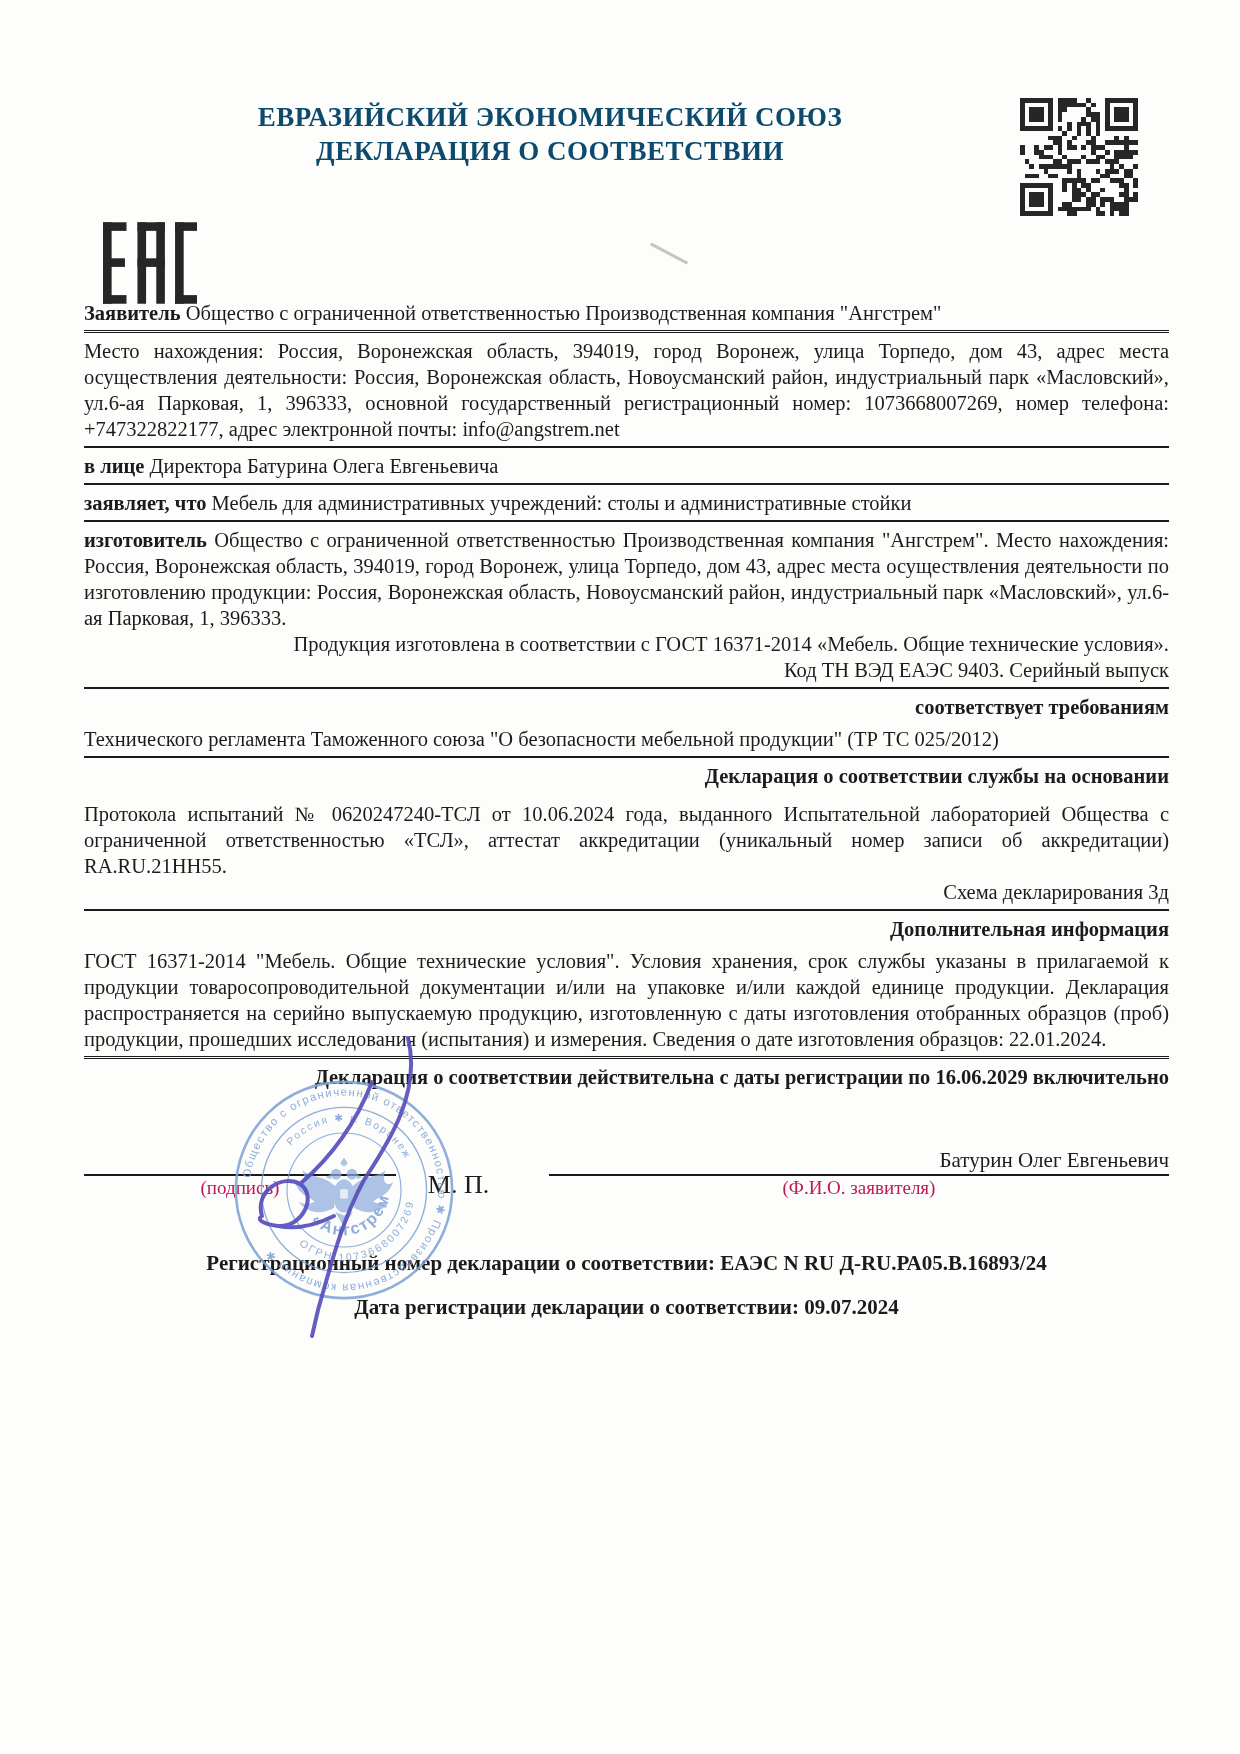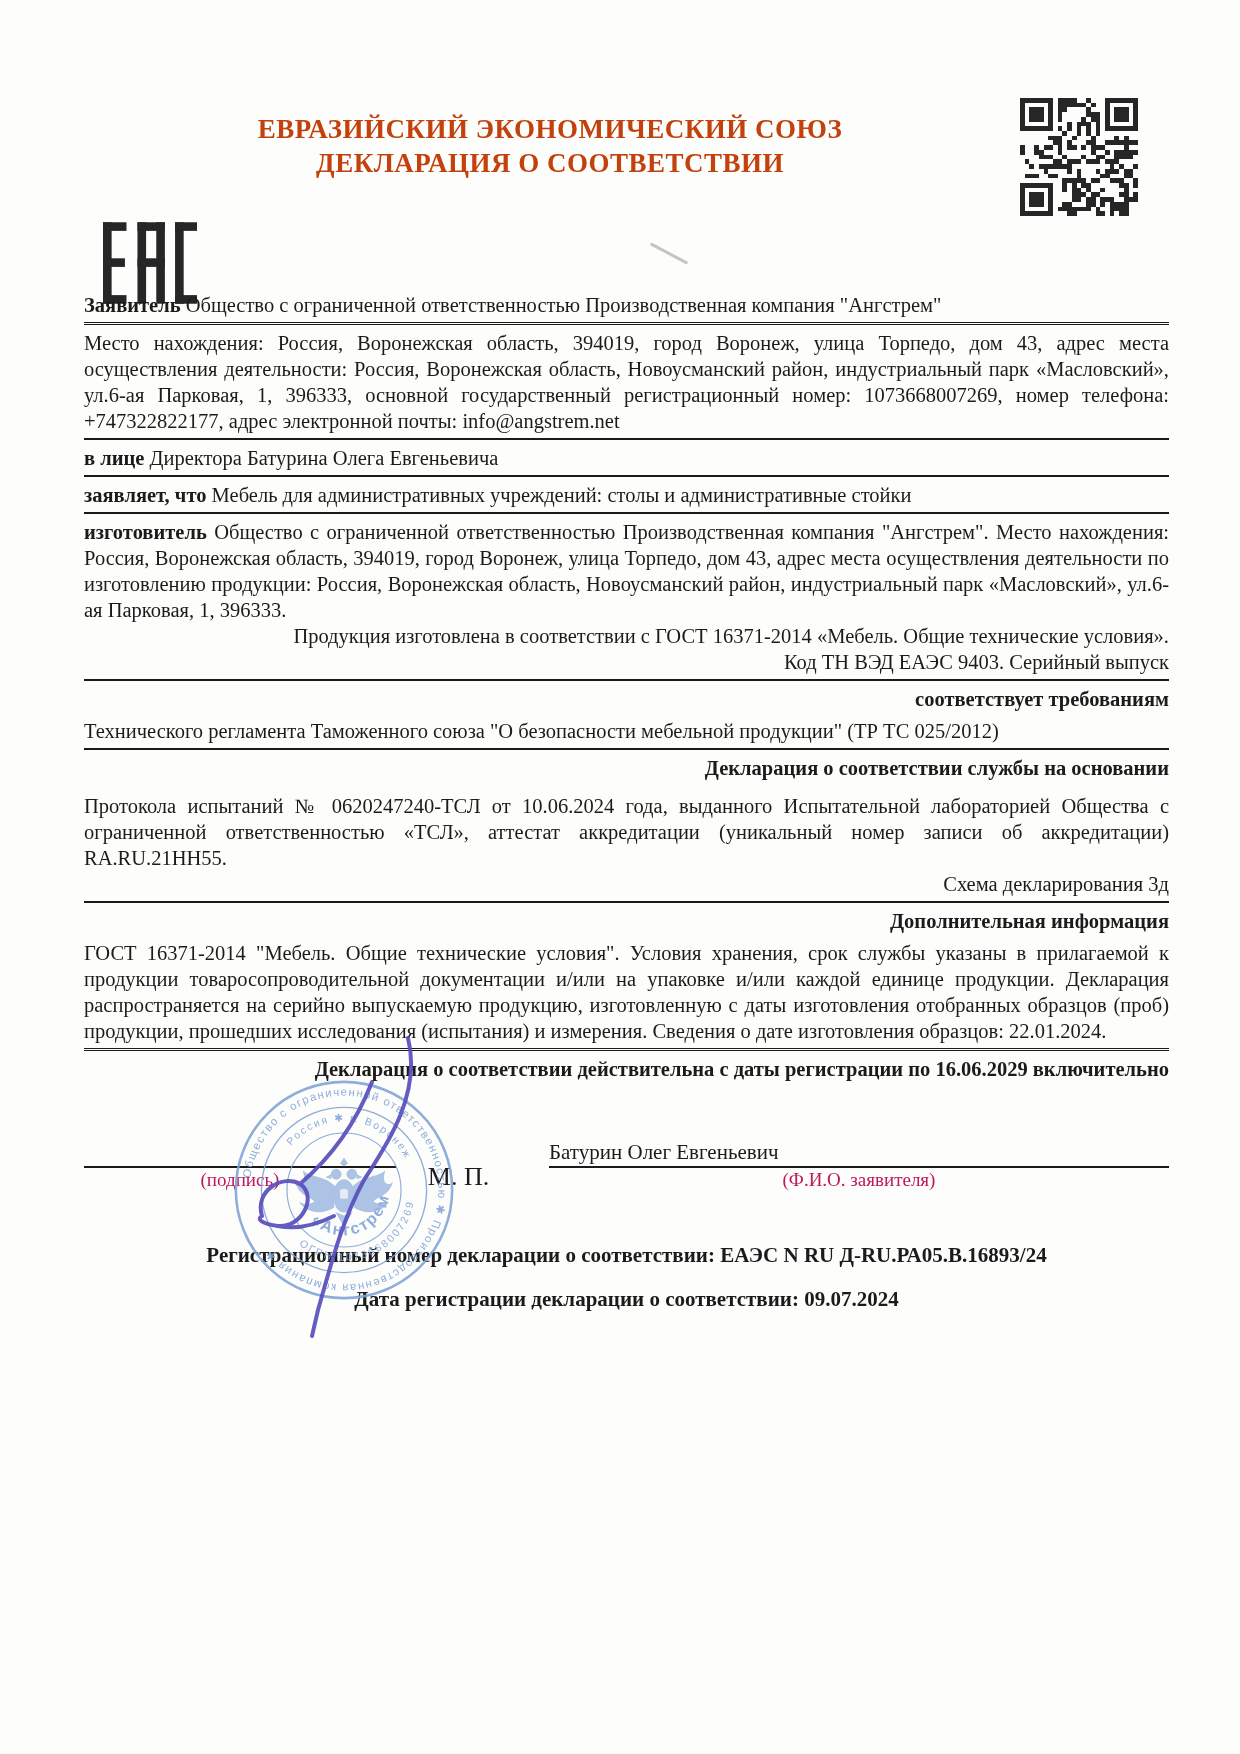--- a/index.html
+++ b/index.html
@@ -8,51 +8,51 @@
     position:relative;
     width:1240px; height:1754px;
     margin:0 auto;
     background:#fdfdfb;
     font-family:"Liberation Serif", serif;
     color:#1b1b1b;
     overflow:hidden;
   }
   
   .title-block {
-    position:absolute; top:112px; left:170px; width:760px;
+    position:absolute; top:100px; left:170px; width:760px;
     text-align:center; font-weight:bold;
     font-size:27px; line-height:34px; letter-spacing:.5px;
-    color:#c2410c;
+    color:#0c4a6e;
   }
   .eac-mark { position:absolute; top:208px; left:103px; width:94px; height:110px; }
   .qr { position:absolute; top:92px; left:1020px; width:118px; height:130px; }
   .scan-artifact {
     position:absolute; top:252px; left:648px; width:42px; height:3px;
     background:#9a958f; opacity:.55; transform:rotate(28deg); border-radius:2px;
   }
   
   .content {
-    position:absolute; top:292px; left:84px; width:1085px;
+    position:absolute; top:300px; left:84px; width:1085px;
     font-size:20.5px; line-height:26px; text-align:justify;
     z-index:1;
   }
   .content p { margin:0; }
   .content b { font-weight:bold; }
   .rule  { border:0; border-top:2px solid #1a1a1a; margin:4px 0 5px 0; }
   .rule-thick { border-top:3px double #1a1a1a; }
   .gap-s { height:6px; } .gap-m { height:12px; }
   .heading { font-weight:bold; }
   .nojust { text-align:right; }
   
   .sig-area { margin-top:58px; }
   .sig-row { display:flex; align-items:flex-end; text-align:center; }
   .sig-left  { width:312px; }
   .sig-mp    { width:125px; font-size:26px; padding:0 0 2px 0; }
   .sig-right { flex:1; margin-left:28px; }
-  .sig-name  { font-size:21px; line-height:24px; text-align:left; }
+  .sig-name  { font-size:21px; line-height:24px; text-align:right; }
   .sig-line  { border-top:2px solid #1a1a1a; height:0; margin-top:2px; }
   .sig-caption { font-size:19px; line-height:24px; text-align:center; color:#be185d; }
   
   .reg-lines { margin-top:50px; text-align:center; }
   .reg-lines p { font-weight:bold; font-size:21px; line-height:26px; }
   .reg-lines p + p { margin-top:18px; }
   
   .stamp-svg { position:absolute; top:1072px; left:228px; width:232px; height:236px; z-index:2; opacity:.88; }
   .sign-svg  { position:absolute; top:1028px; left:226px; width:230px; height:330px; z-index:3; }
 </style>

